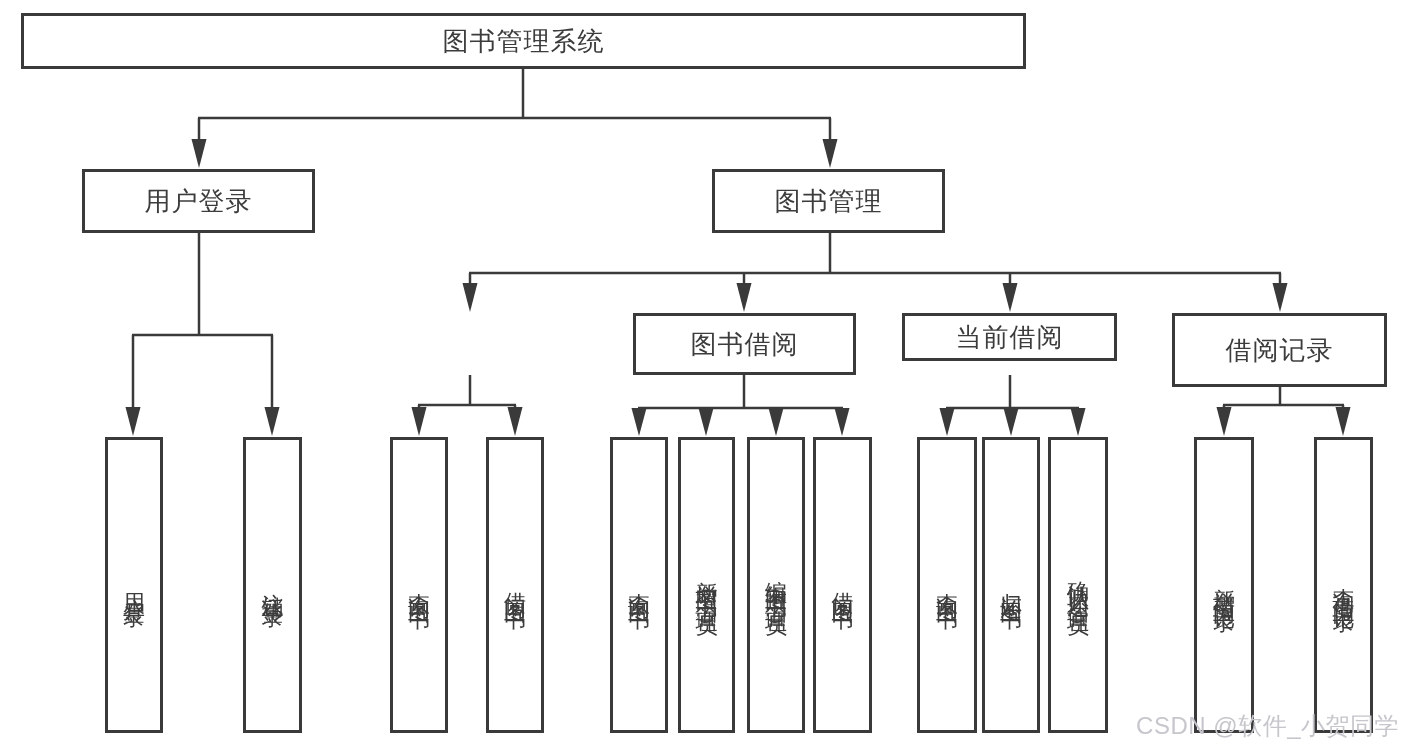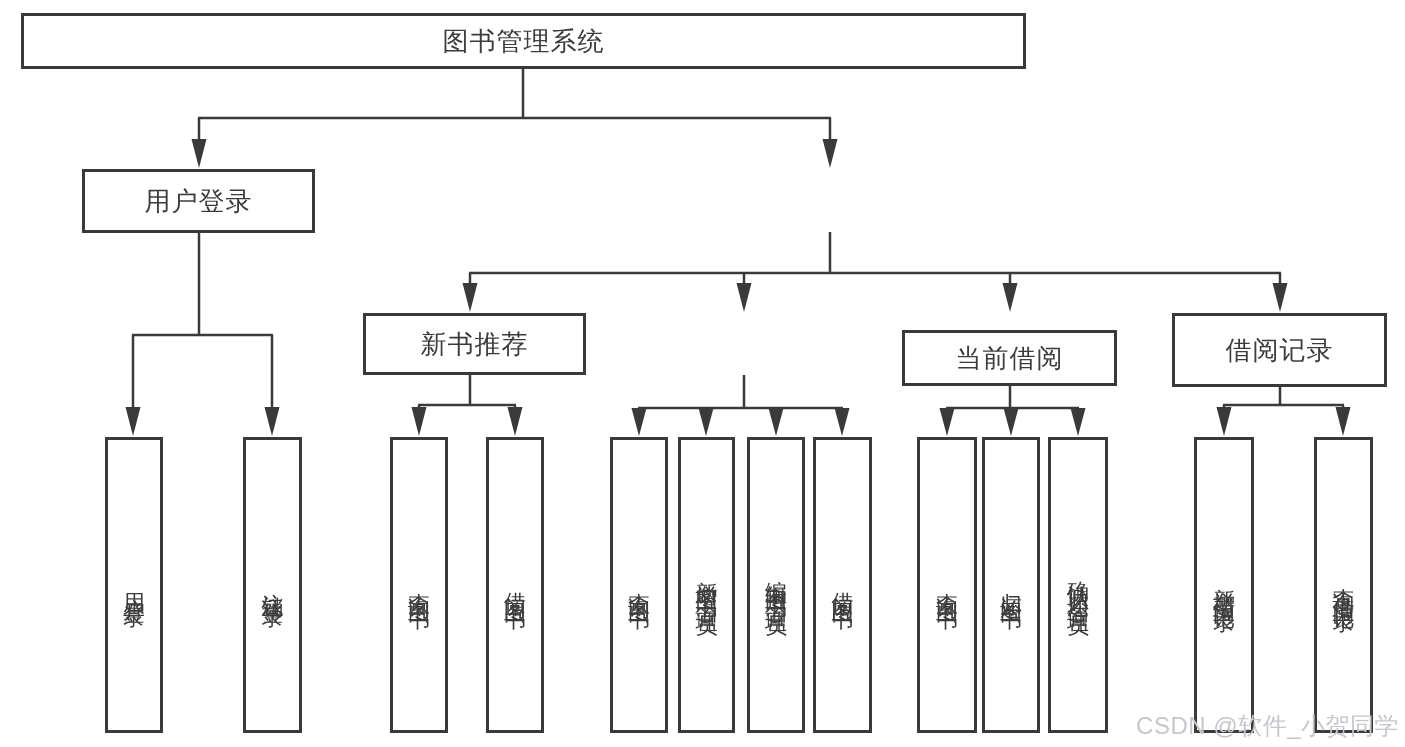--- a/index.html
+++ b/index.html
@@ -128,23 +128,24 @@
     <line x1="1223" y1="405" x2="1344" y2="405"></line>
     <line x1="1224" y1="405" x2="1224" y2="412"></line>
     <line x1="1343" y1="405" x2="1343" y2="412"></line>
     <polygon points="1216.5,407 1231.5,407 1224,436"></polygon>
     <polygon points="1335.5,407 1350.5,407 1343,436"></polygon>
   </svg>
 
   <div class="node hbox" style="left:21px; top:13px; width:1005px; height:56px">图书管理系统</div>
 
   <div class="node hbox" style="left:82px; top:169px; width:233px; height:64px">用户登录</div>
+  <div class="node hbox" style="left:712px; top:169px; width:233px; height:64px">图书管理</div>
 
-  <div class="node hbox" style="left:363px; top:313px; width:223px; height:62px">新书推荐</div>
-  <div class="node hbox" style="left:902px; top:330px; width:215px; height:56px">当前借阅</div>
+  <div class="node hbox" style="left:633px; top:313px; width:223px; height:62px">图书借阅</div>
+  <div class="node hbox" style="left:902px; top:313px; width:215px; height:48px">当前借阅</div>
   <div class="node hbox" style="left:1172px; top:313px; width:215px; height:74px">借阅记录</div>
 
   <div class="node vbox" style="left:105px; top:437px; width:58px; height:296px">用户登录</div>
   <div class="node vbox" style="left:243px; top:437px; width:59px; height:296px">注销登录</div>
 
   <div class="node vbox" style="left:390px; top:437px; width:58px; height:296px">查询图书</div>
   <div class="node vbox" style="left:486px; top:437px; width:58px; height:296px">借阅图书</div>
 
   <div class="node vbox" style="left:610px; top:437px; width:58px; height:296px">查询图书</div>
   <div class="node vbox" style="left:678px; top:437px; width:57px; height:296px">新增图书（管理员）</div>

